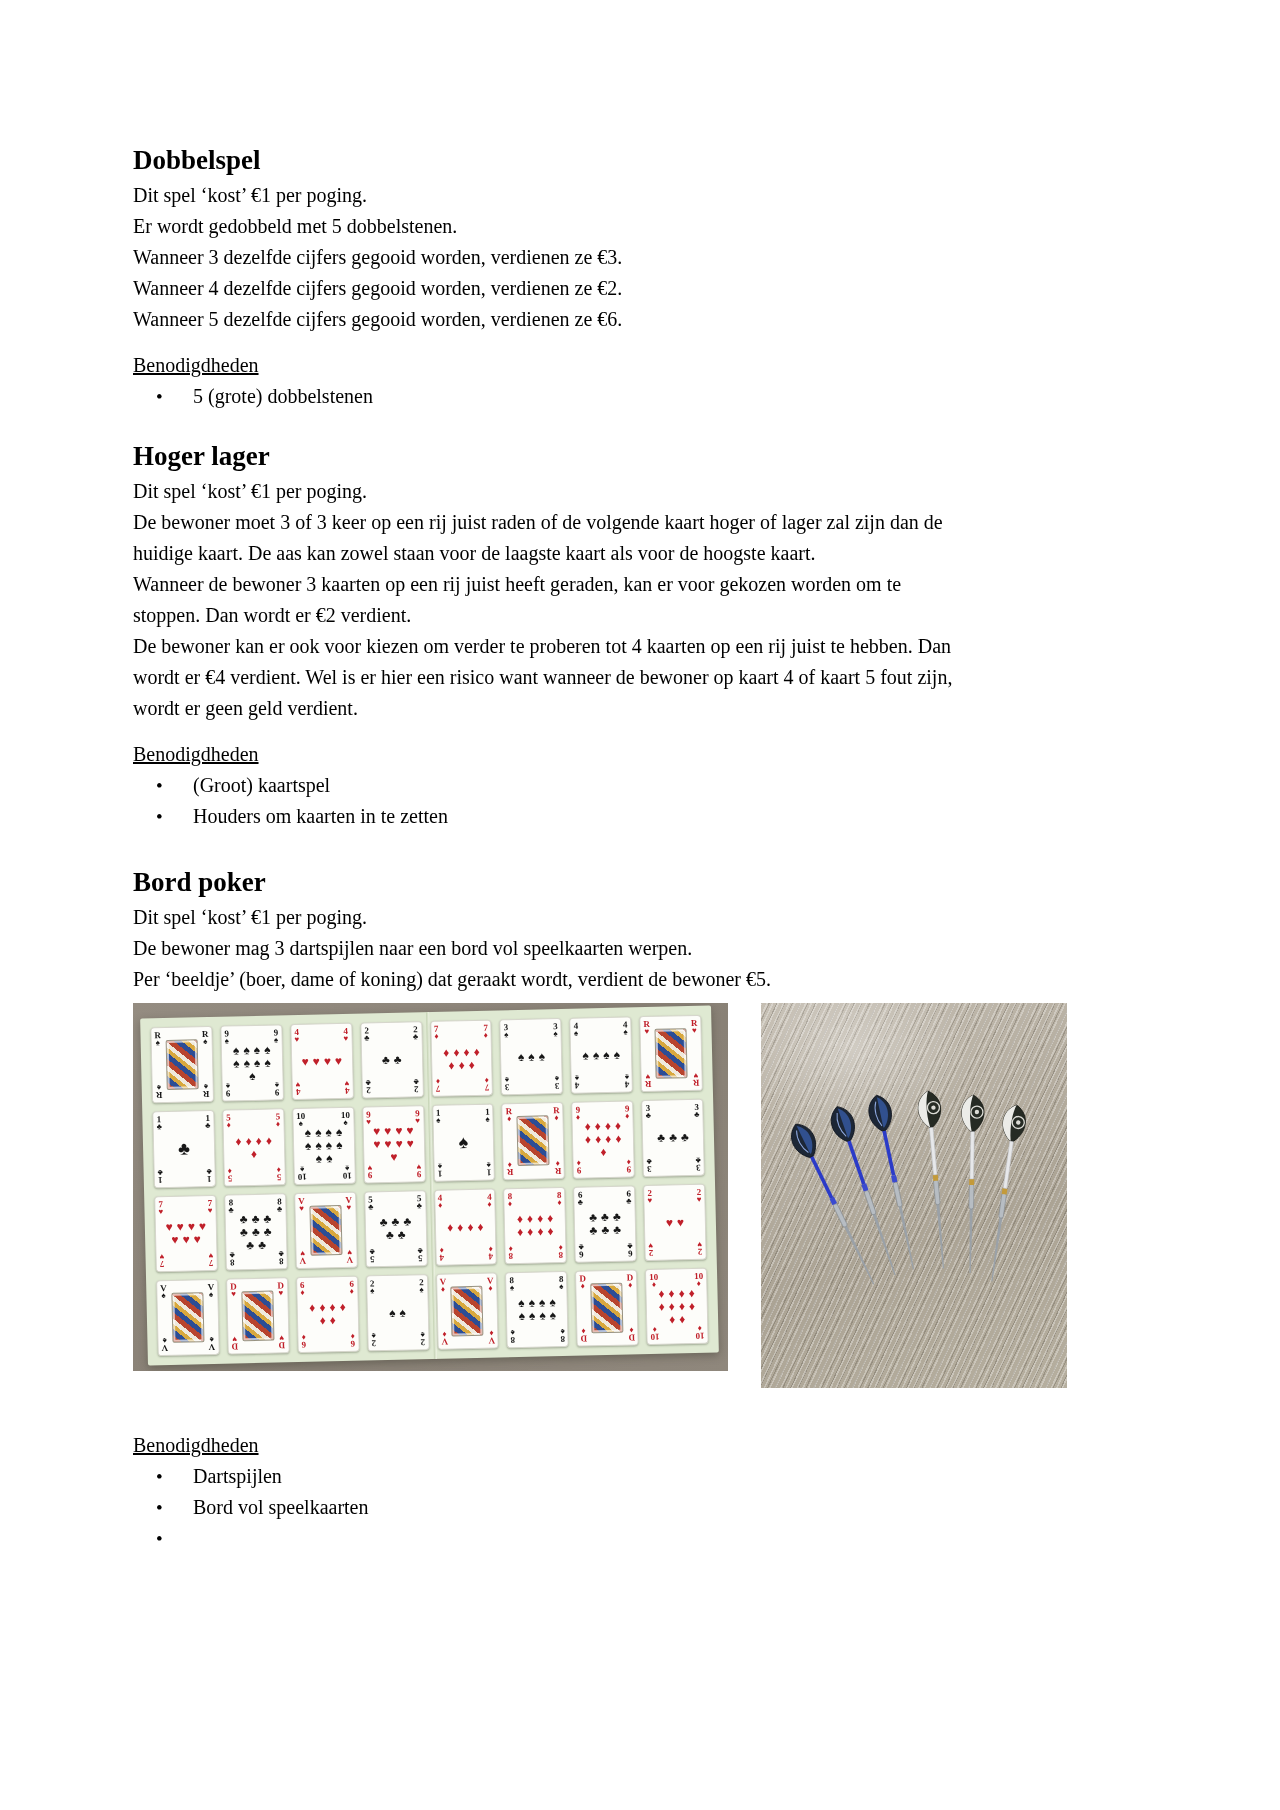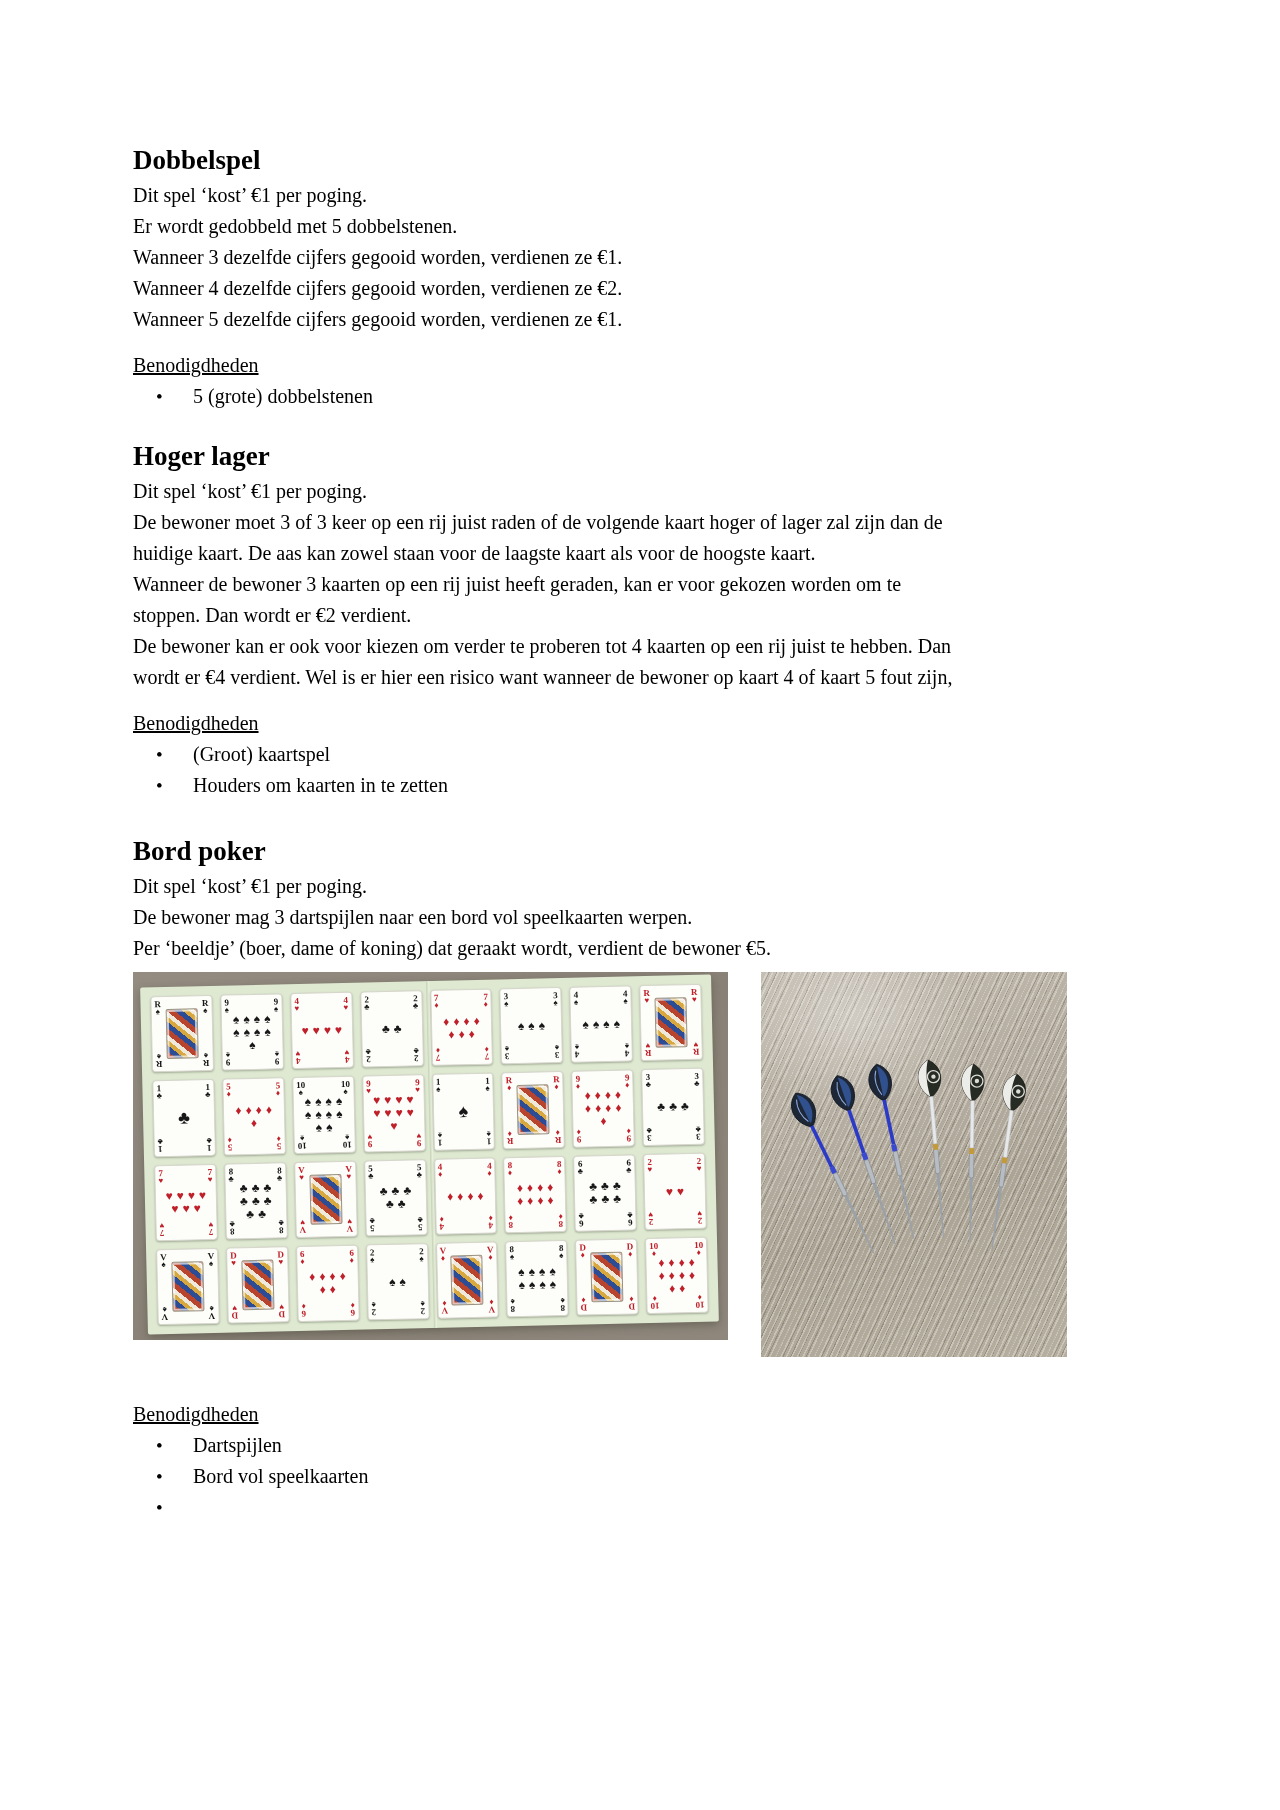--- a/index.html
+++ b/index.html
@@ -83,43 +83,44 @@
 </head>
 <body>
 
 <div class="page">
 
   <section class="sec">
     <h1 class="sec-title">Dobbelspel</h1>
     <div>
         <div class="body-line">Dit spel ‘kost’ €1 per poging.</div>
         <div class="body-line">Er wordt gedobbeld met 5 dobbelstenen.</div>
-        <div class="body-line">Wanneer 3 dezelfde cijfers gegooid worden, verdienen ze €1.</div>
+        <div class="body-line">Wanneer 3 dezelfde cijfers gegooid worden, verdienen ze €3.</div>
         <div class="body-line">Wanneer 4 dezelfde cijfers gegooid worden, verdienen ze €2.</div>
-        <div class="body-line">Wanneer 5 dezelfde cijfers gegooid worden, verdienen ze €1.</div>
+        <div class="body-line">Wanneer 5 dezelfde cijfers gegooid worden, verdienen ze €6.</div>
       </div>
     <div class="req-label">Benodigdheden</div>
     <div class="req-list">
         <div class="req-item">
           <span class="bullet">•</span>
           <span class="li-text">5 (grote) dobbelstenen</span>
         </div>
       </div>
   </section>
 
   <section class="sec sec-hoger">
     <h1 class="sec-title">Hoger lager</h1>
     <div>
         <div class="body-line">Dit spel ‘kost’ €1 per poging.</div>
         <div class="body-line">De bewoner moet 3 of 3 keer op een rij juist raden of de volgende kaart hoger of lager zal zijn dan de</div>
         <div class="body-line">huidige kaart. De aas kan zowel staan voor de laagste kaart als voor de hoogste kaart.</div>
         <div class="body-line">Wanneer de bewoner 3 kaarten op een rij juist heeft geraden, kan er voor gekozen worden om te</div>
         <div class="body-line">stoppen. Dan wordt er €2 verdient.</div>
         <div class="body-line">De bewoner kan er ook voor kiezen om verder te proberen tot 4 kaarten op een rij juist te hebben. Dan</div>
         <div class="body-line">wordt er €4 verdient. Wel is er hier een risico want wanneer de bewoner op kaart 4 of kaart 5 fout zijn,</div>
+        <div class="body-line">wordt er geen geld verdient.</div>
       </div>
     <div class="req-label">Benodigdheden</div>
     <div class="req-list">
         <div class="req-item">
           <span class="bullet">•</span>
           <span class="li-text">(Groot) kaartspel</span>
         </div>
         <div class="req-item">
           <span class="bullet">•</span>
           <span class="li-text">Houders om kaarten in te zetten</span>

